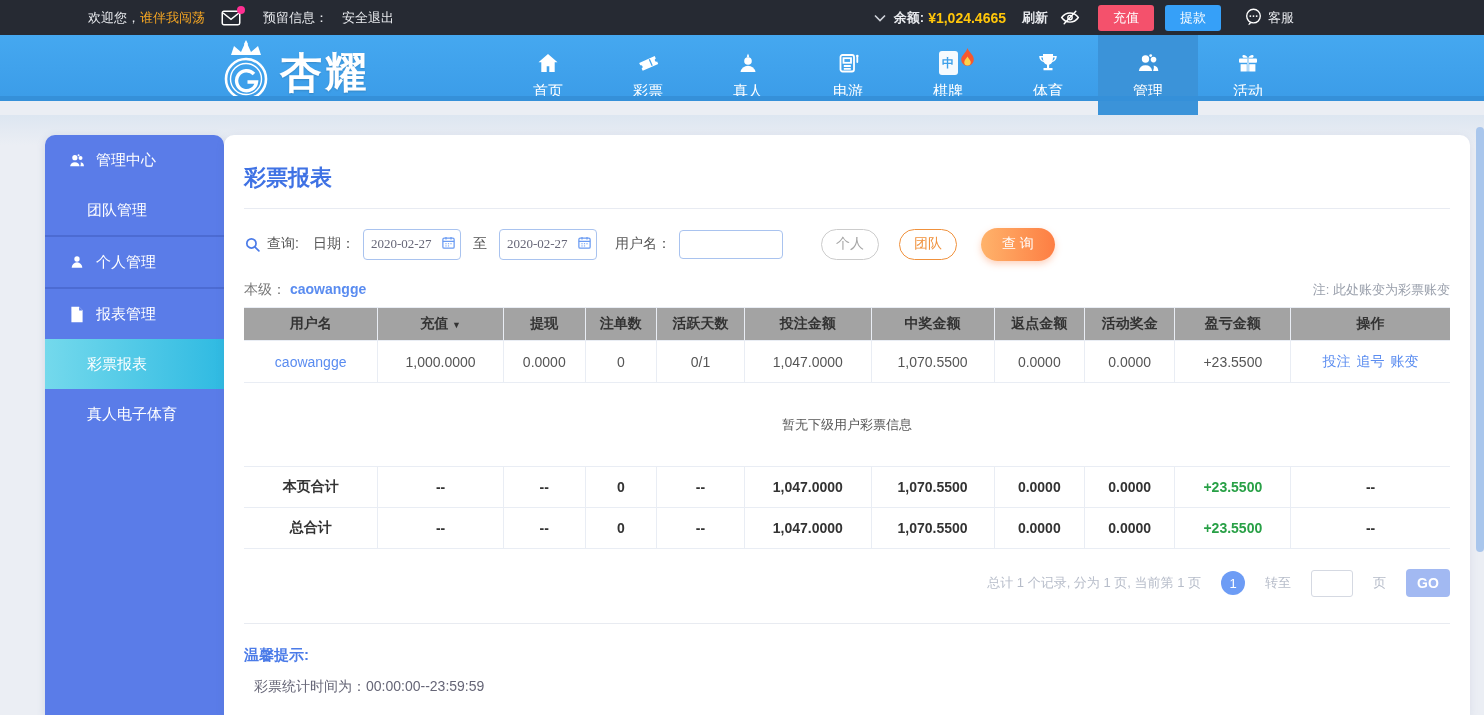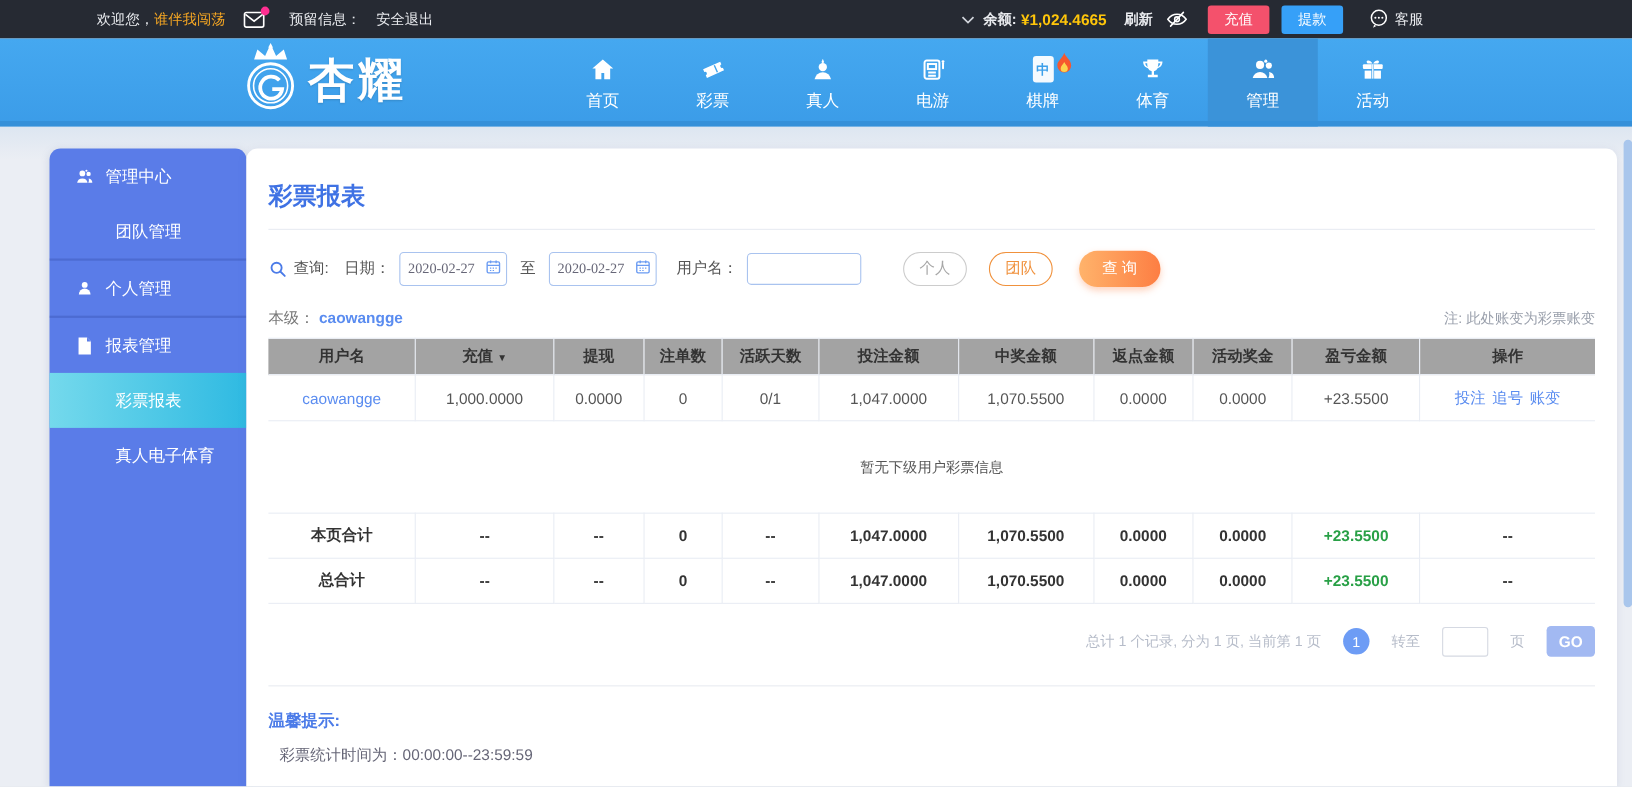--- a/index.html
+++ b/index.html
@@ -25,42 +25,42 @@
   .tb-balance-label { font-weight:bold; margin-right:4px; }
   .tb-balance { color:#ffc60a; font-weight:bold; font-size:14px; margin-right:16px; }
   .tb-refresh { font-weight:bold; margin-right:12px; }
   .tb-eye { margin-right:18px; display:flex; }
   .tb-btn { border:none; color:#fff; font-size:13px; padding:4px 15px; border-radius:3px; margin-right:11px; font-family:inherit; }
   .tb-btn.recharge { background:#f4516c; }
   .tb-btn.withdraw { background:#36a0f8; }
   .tb-service { display:flex; align-items:center; gap:5px; margin-left:12px; }
 
   
-  .navbar { position:relative; height:80px; background:linear-gradient(#45a8f0,#3b9ce8); }
+  .navbar { position:relative; height:66px; background:linear-gradient(#45a8f0,#3b9ce8); }
   .navbar::after { content:""; position:absolute; left:0; right:0; bottom:0; height:5px; background:#3590d9; z-index:3; }
   .logo { position:absolute; left:218px; top:0; height:75px; display:flex; align-items:center; gap:6px; }
   .brand-text { color:#fff; font-size:42px; font-weight:bold; letter-spacing:3px; text-shadow:0 1px 2px rgba(0,0,0,.15); }
   .nav-menu { position:absolute; left:498px; top:0; height:80px; display:flex; z-index:2; }
   .nav-item { width:100px; height:100%; display:flex; flex-direction:column; align-items:center; justify-content:center; gap:7px; color:#fff; font-size:15px; position:relative; }
   .nav-item.active { background:#3b93d9; }
   .nav-icon { height:26px; display:flex; align-items:flex-end; justify-content:center; }
   .tile { width:19px; height:24px; background:rgba(255,255,255,.95); border-radius:3px; display:flex; align-items:center; justify-content:center; color:#3da0ea; font-size:12px; font-weight:bold; }
   .hot-flame { position:absolute; left:61px; top:13px; }
 
   
   .body { position:absolute; top:115px; left:0; right:0; bottom:0; background:linear-gradient(#dde6f1,#ebeef4 30px); }
 
   .sidebar {
     position:absolute; left:45px; top:20px; bottom:0; width:179px;
     background:#5a7ce8; border-radius:10px 10px 0 0; color:#fff;
     box-shadow:0 2px 8px rgba(90,110,160,.18);
   }
   .side-item { height:50px; display:flex; align-items:center; padding-left:23px; font-size:15px; }
   .side-item .s-icon { width:18px; display:flex; justify-content:center; margin-right:10px; }
-  .side-item.sub { padding-left:60px;text-align:center; }
+  .side-item.sub { padding-left:42px;text-align:center; }
   .side-item.active { background:linear-gradient(90deg,#74d9ec,#2fbae2); }
   .side-divider { height:2px; background:rgba(28,48,130,.22); }
 
   .content {
     position:absolute; left:224px; right:14px; top:20px; bottom:0;
     background:#fff; border-radius:10px 10px 0 0; padding:0 20px;
     box-shadow:0 2px 8px rgba(90,110,160,.12);
   }
   .page-title { padding-top:28px; font-size:22px; font-weight:bold; color:#3f72e4; }
   .title-rule { margin-top:15px; border-bottom:1px solid #e8ebf2; }

